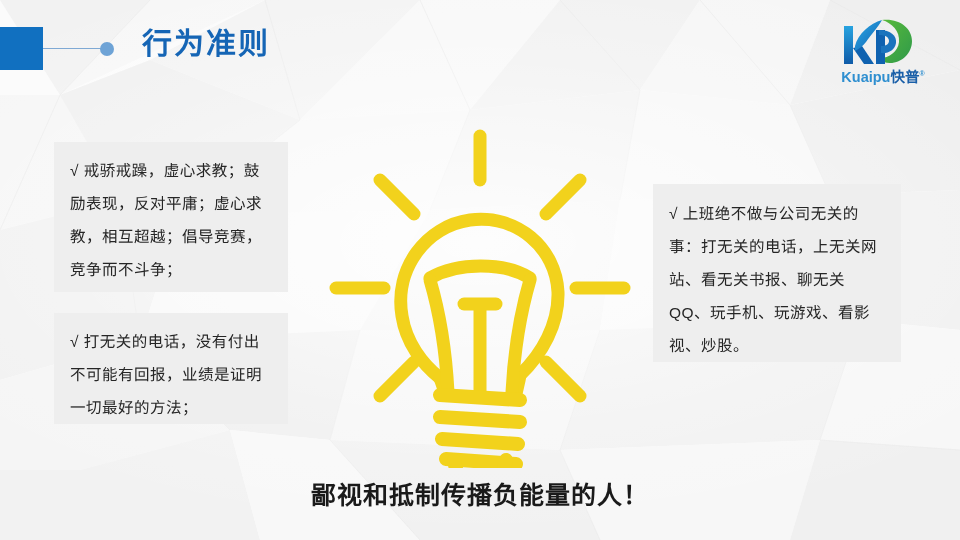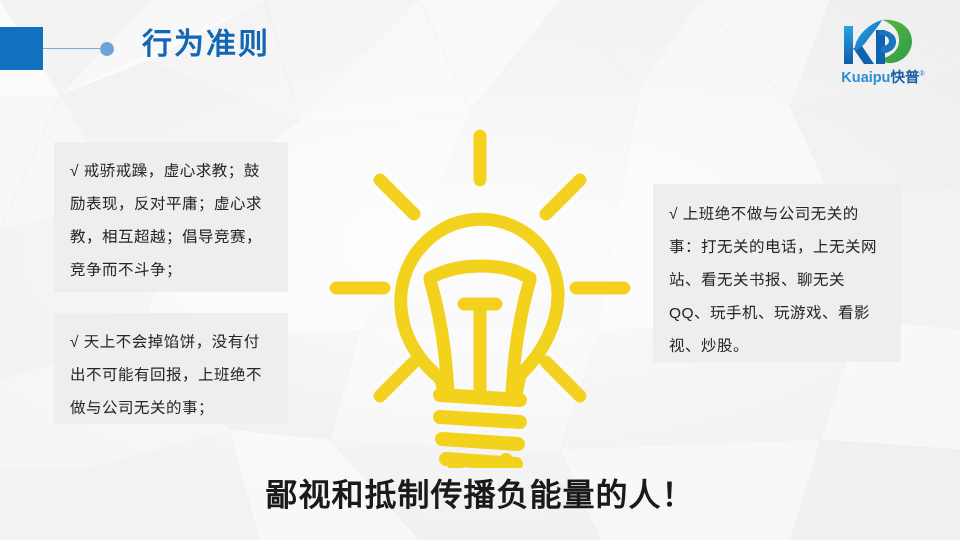--- a/index.html
+++ b/index.html
@@ -145,21 +145,21 @@
     z-index: 3;
   }
 
   
   #caption {
     position: absolute;
     left: 0px;
     top: 478px;
     width: 960px;
     text-align: center;
-    font-size: 32px;
+    font-size: 25px;
     font-weight: bold;
     color: #1a1a1a;
     letter-spacing: 1px;
     z-index: 5;
     line-height: 34px;
   }
 </style>
 </head>
 <body>
 
@@ -283,19 +283,19 @@
       <line x1="122" y1="289" x2="202" y2="294"></line>
       <line x1="124" y1="311" x2="200" y2="316"></line>
       <line x1="128" y1="331" x2="198" y2="336"></line>
     </g>
 
     <path d="M136,332 C140,354 148,362 162,362 C176,362 184,354 188,332" stroke="#f2d21c" stroke-width="14" fill="none" stroke-linecap="round" stroke-linejoin="round"></path>
   </svg>
 
   <div class="panel" id="panel-left-1">√ 戒骄戒躁，虚心求教；鼓励表现，反对平庸；虚心求教，相互超越；倡导竞赛，竞争而不斗争；</div>
 
-  <div class="panel" id="panel-left-2">√ 天上不会掉馅饼，没有付出不可能有回报，上班绝不做与公司无关的事；</div>
+  <div class="panel" id="panel-left-2">√ 打无关的电话，没有付出不可能有回报，业绩是证明一切最好的方法；</div>
 
   <div class="panel" id="panel-right-1">√ 上班绝不做与公司无关的事：打无关的电话，上无关网站、看无关书报、聊无关QQ、玩手机、玩游戏、看影视、炒股。</div>
 
   <div id="caption">鄙视和抵制传播负能量的人！</div>
 
 </div>
 
 </body></html>

